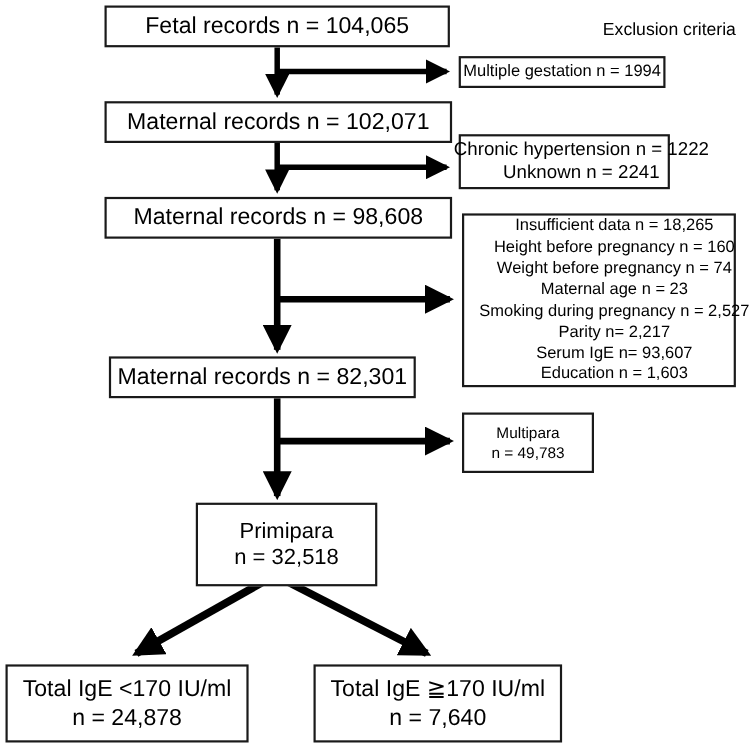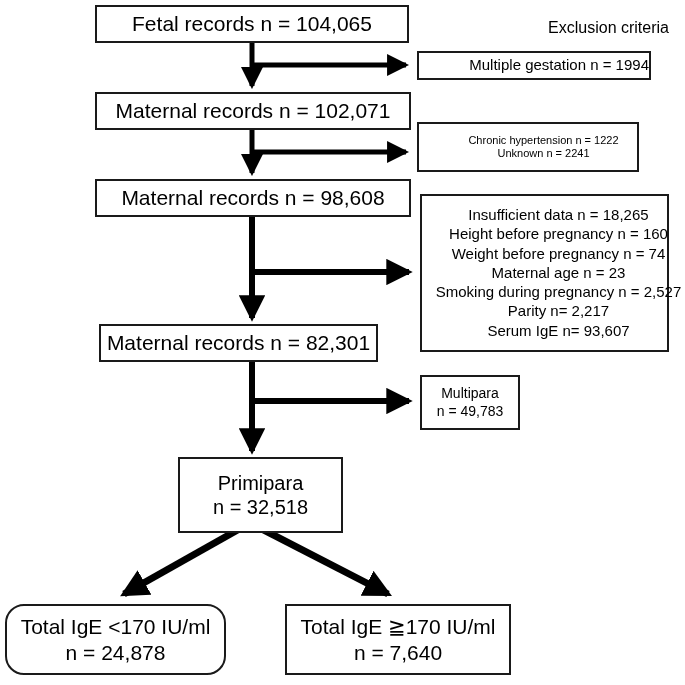--- a/index.html
+++ b/index.html
@@ -33,35 +33,35 @@
 
   
   .main-box { font-size: 21px; }
   #box-fetal      { left: 95px;  top: 5px;   width: 314px; height: 38px; }
   #box-maternal-1 { left: 95px;  top: 92px;  width: 316px; height: 38px; }
   #box-maternal-2 { left: 95px;  top: 179px; width: 316px; height: 38px; }
   #box-maternal-3 { left: 99px;  top: 324px; width: 279px; height: 38px; }
 
   #box-primipara  { left: 178px; top: 457px; width: 165px; height: 76px; font-size: 20px; }
 
-  #box-ige-low    { left: 5px;   top: 604px; width: 221px; height: 71px; font-size: 21px; border-radius: 19px; }
+  #box-ige-low    { left: 5px;   top: 604px; width: 221px; height: 71px; font-size: 21px; }
   #box-ige-high   { left: 285px; top: 604px; width: 226px; height: 71px; font-size: 21px; }
 
   
   #label-exclusion {
     position: absolute;
     left: 417px; top: 19px; width: 252px;
     text-align: right;
     font-size: 16px;
     z-index: 3;
   }
-  #box-excl-1 { left: 417px; top: 51px;  width: 234px; height: 29px; font-size: 15px; align-items: flex-end; }
-  #box-excl-2 { left: 417px; top: 122px; width: 222px; height: 50px; font-size: 11px; padding-left: 31px; }
+  #box-excl-1 { left: 417px; top: 51px;  width: 188px; height: 29px; font-size: 15px; }
+  #box-excl-2 { left: 417px; top: 122px; width: 192px; height: 50px; font-size: 17px; padding-left: 31px; }
   #box-excl-3 { left: 420px; top: 194px; width: 249px; height: 158px; font-size: 15px; padding-left: 28px; }
-  #box-multipara { left: 420px; top: 375px; width: 100px; height: 55px; font-size: 14px; }
+  #box-multipara { left: 420px; top: 375px; width: 120px; height: 55px; font-size: 14px; }
 
   #box-excl-3 .line { padding: 0.5px 0; }
 
   svg.connectors {
     position: absolute;
     left: 0; top: 0;
     width: 685px; height: 685px;
     z-index: 1;
   }
 </style>
@@ -149,20 +149,21 @@
   </div>
 
   <div class="box" id="box-excl-3">
     <span class="line">Insufficient  data  n = 18,265</span>
     <span class="line">Height before pregnancy  n = 160</span>
     <span class="line">Weight before pregnancy  n = 74</span>
     <span class="line">Maternal age n = 23</span>
     <span class="line">Smoking during pregnancy  n = 2,527</span>
     <span class="line">Parity n= 2,217</span>
     <span class="line">Serum IgE n= 93,607</span>
+    <span class="line">Education  n = 1,603</span>
   </div>
 
   <div class="box" id="box-multipara">
     <span class="line">Multipara</span>
     <span class="line">n = 49,783</span>
   </div>
 
 </div>
 
 </body></html>

